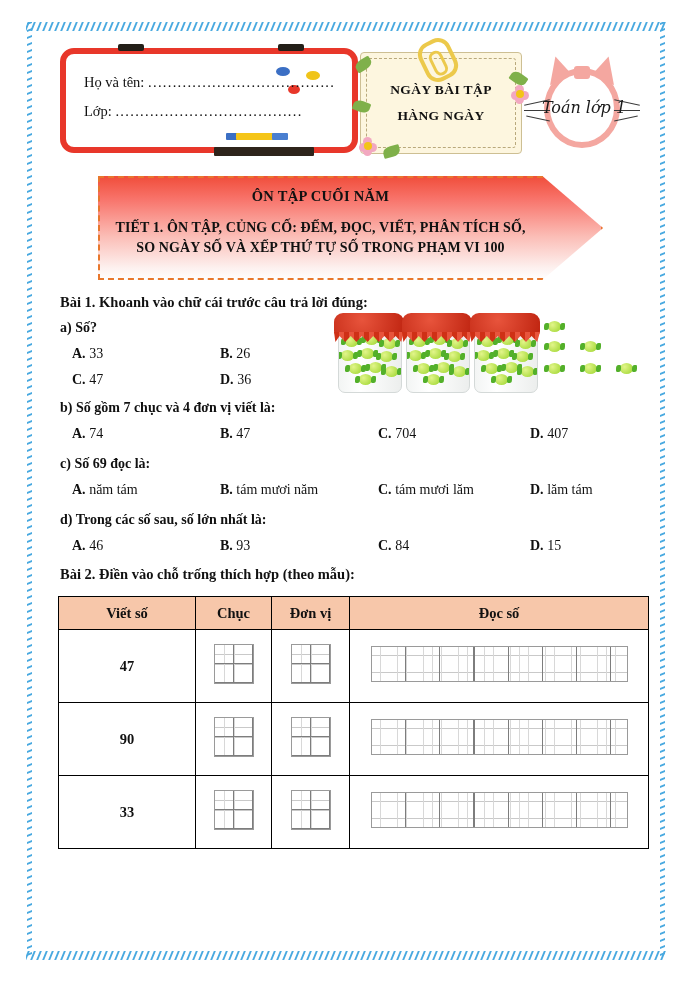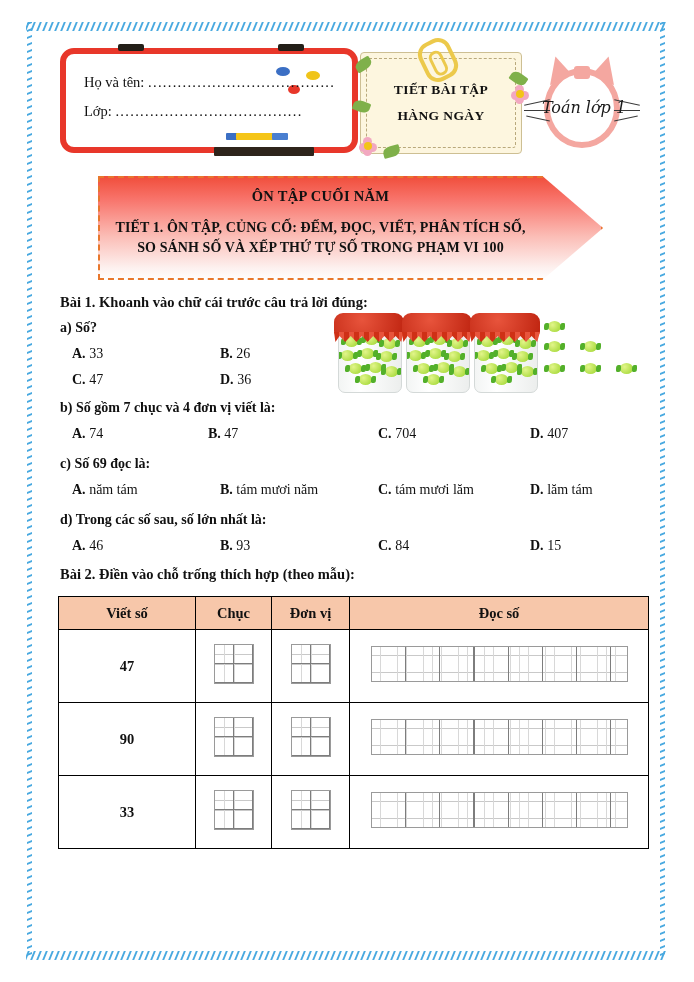--- a/index.html
+++ b/index.html
@@ -712,21 +712,21 @@
       <i></i>
     </div>
   <div class="flower f2">
       <span></span>
       <span></span>
       <span></span>
       <span></span>
       <i></i>
     </div>
   <div class="nc-title">
-    <div>TIẾT BÀI TẬP</div>
+    <div>NGÀY BÀI TẬP</div>
     <div>HÀNG NGÀY</div>
   </div>
 </div>
 
 <div class="cat">
   <div class="cat-ear l"></div>
   <div class="cat-ear r"></div>
   <div class="cat-head"></div>
   <div class="cat-bow"></div>
   <div class="whisk l1"></div>
@@ -737,21 +737,21 @@
   <div class="whisk r3"></div>
   <div class="cat-text">Toán lớp 1</div>
 </div>
 
 <div class="banner-wrap">
   <div class="banner"></div>
   <div class="banner-dash"></div>
   <div class="banner-t1">ÔN TẬP CUỐI NĂM</div>
   <div class="banner-t2">
     <div>TIẾT 1. ÔN TẬP, CỦNG CỐ: ĐẾM, ĐỌC, VIẾT, PHÂN TÍCH SỐ,</div>
-    <div>SO SÁNH SỐ VÀ XẾP THỨ TỰ SỐ TRONG PHẠM VI 100</div>
+    <div>SO NGÀY SỐ VÀ XẾP THỨ TỰ SỐ TRONG PHẠM VI 100</div>
   </div>
 </div>
 
 <div class="ex q-head" style="top:294px;">Bài 1. Khoanh vào chữ cái trước câu trả lời đúng:</div>
 
 <div class="ex q-sub" style="top:320px;">
   <b>a) Số?</b>
 </div>
 <div class="ex" style="top:346px;">
   <span class="opt" style="left:12px;">
@@ -825,21 +825,21 @@
 </div>
 
 <div class="ex q-sub" style="top:400px;">
   <b>b) Số gồm 7 chục và 4 đơn vị viết là:</b>
 </div>
 <div class="ex" style="top:426px;">
   <span class="opt" style="left:12px;">
     <b>A.</b>
     <span>74</span>
   </span>
-  <span class="opt" style="left:148px;">
+  <span class="opt" style="left:160px;">
     <b>B.</b>
     <span>47</span>
   </span>
   <span class="opt" style="left:318px;">
     <b>C.</b>
     <span>704</span>
   </span>
   <span class="opt" style="left:470px;">
     <b>D.</b>
     <span>407</span>

